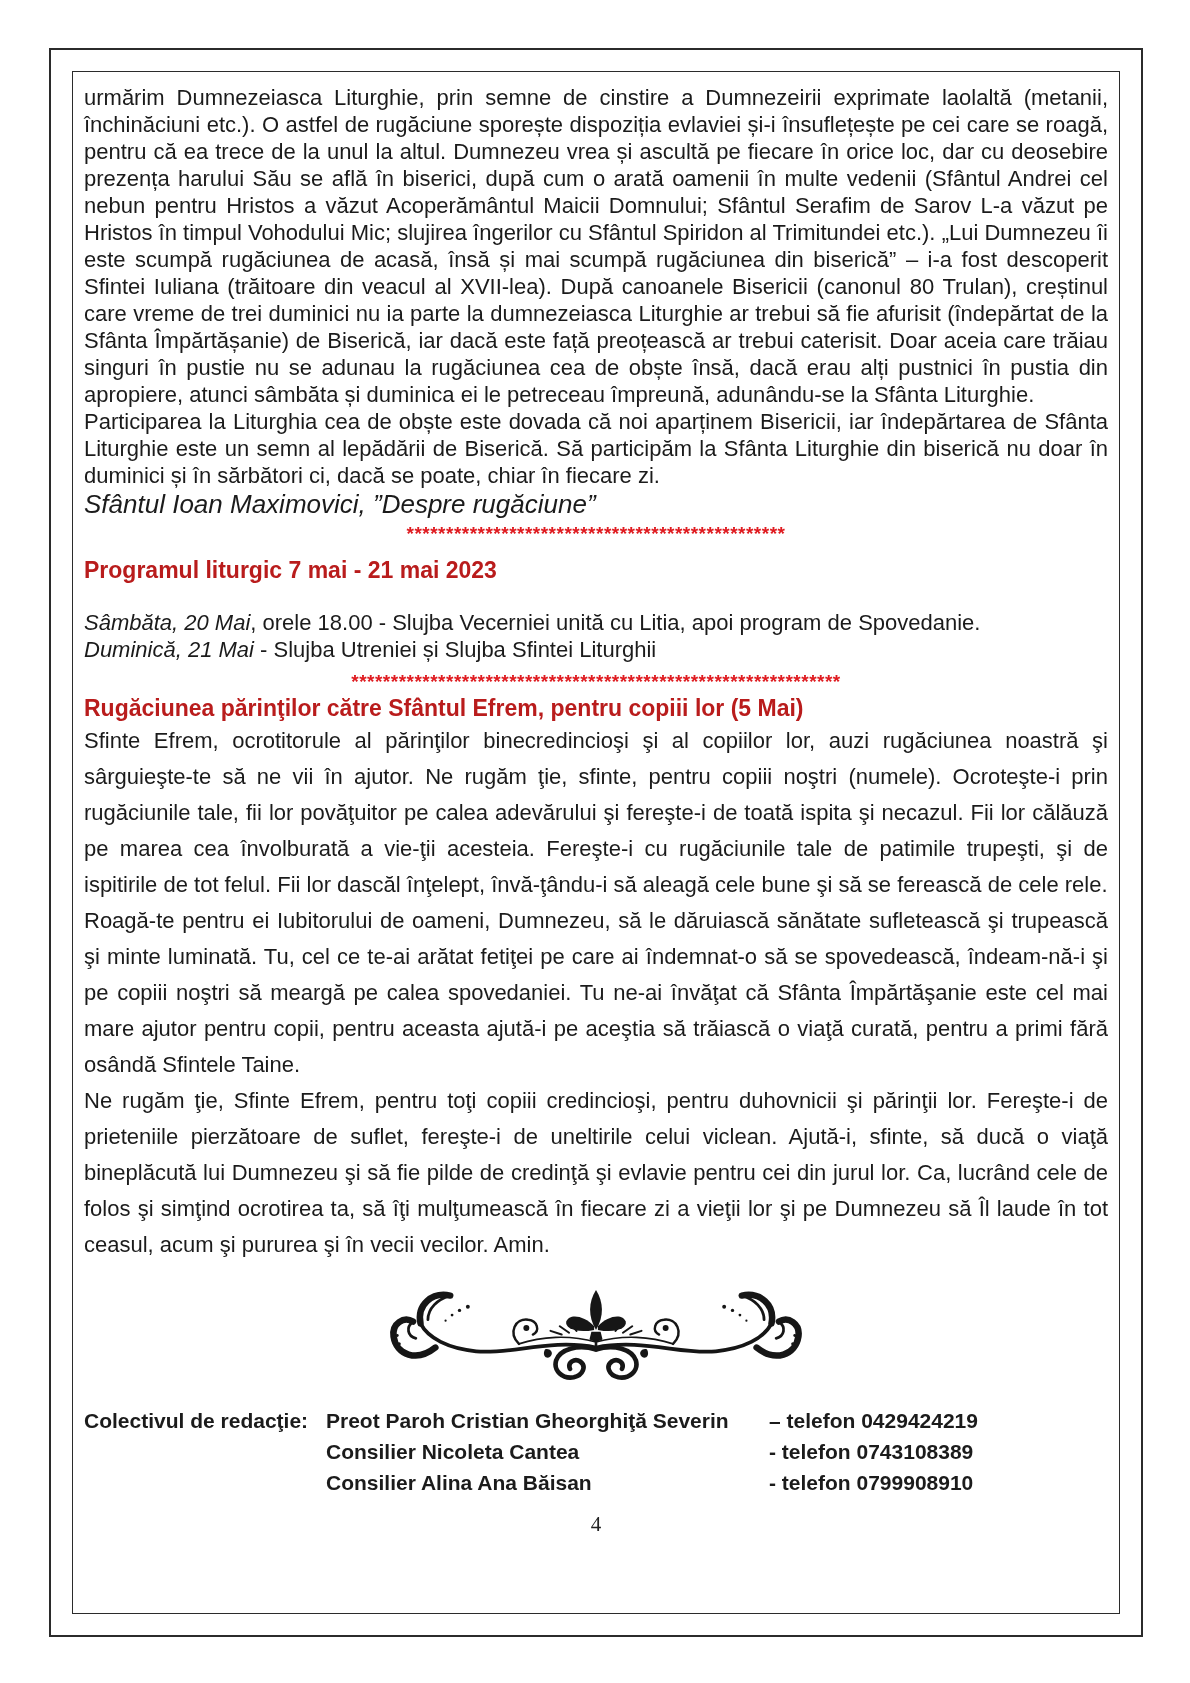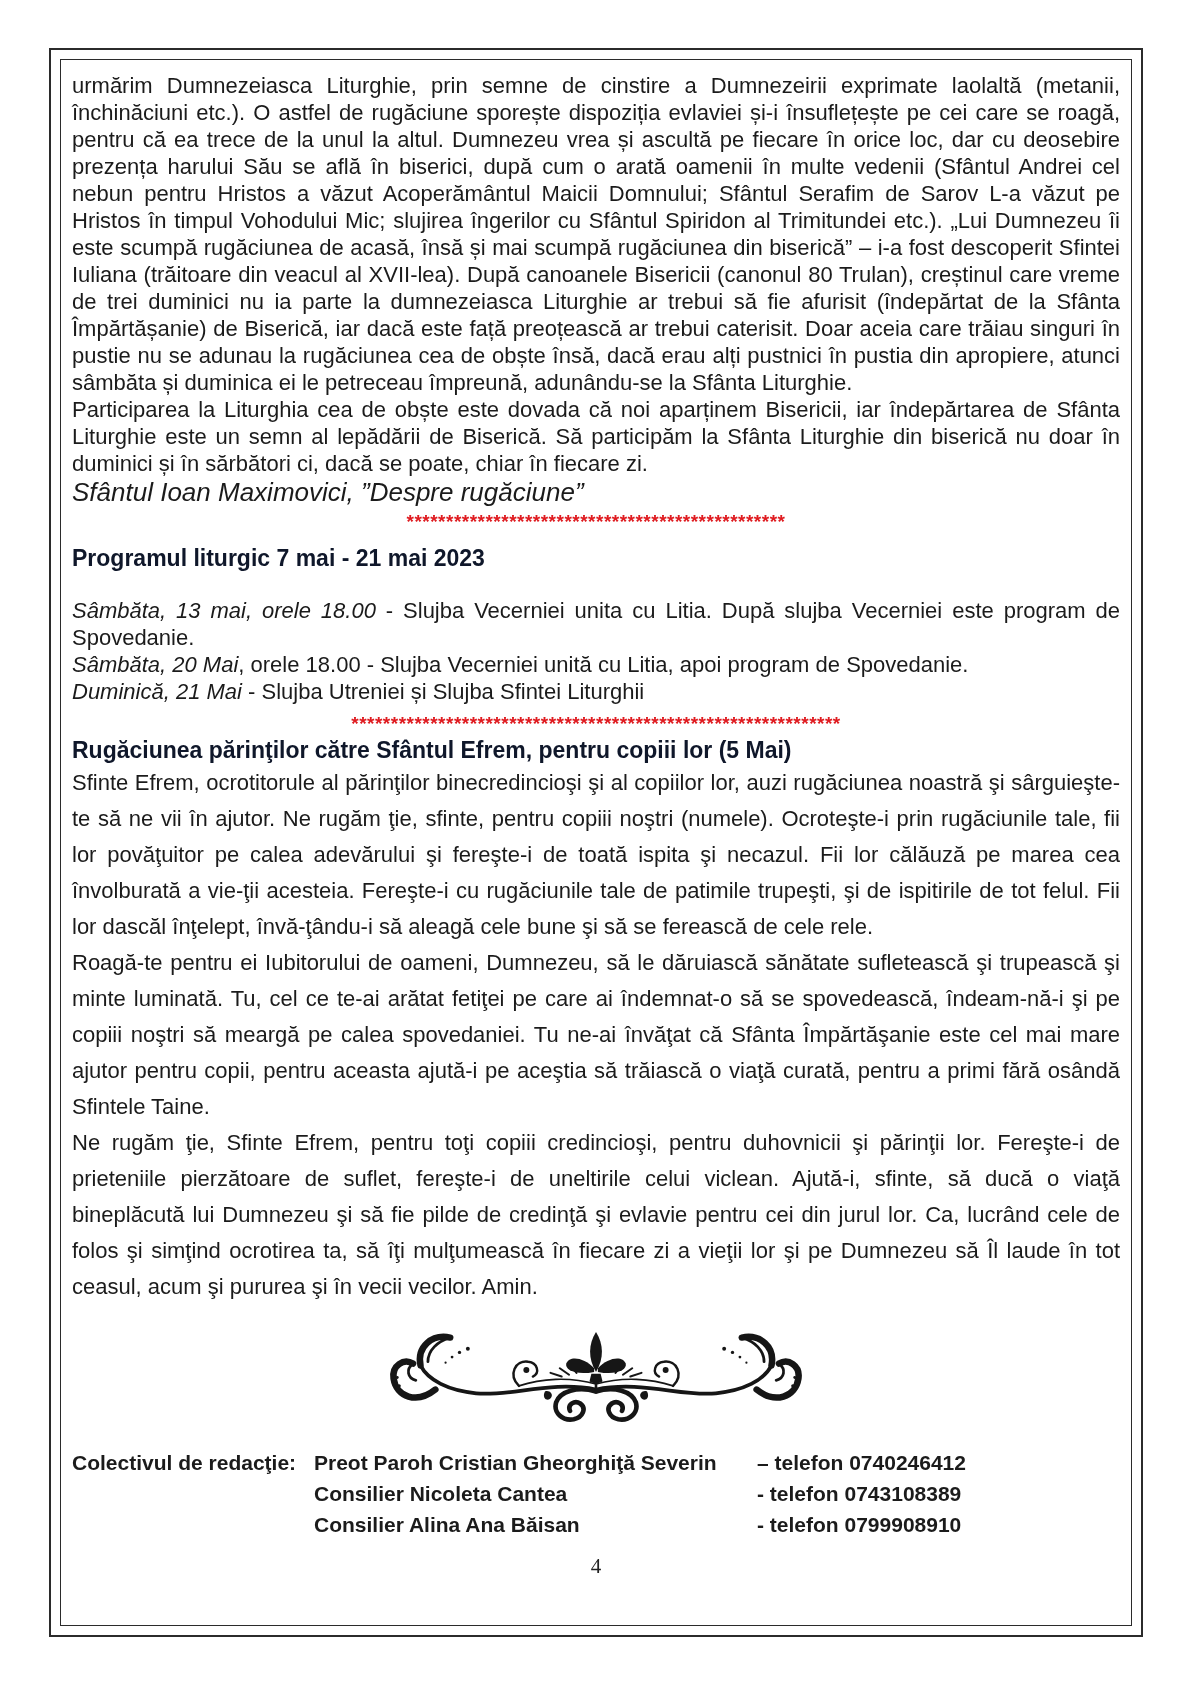--- a/index.html
+++ b/index.html
@@ -2,32 +2,32 @@
 <html><head>
 <meta charset="utf-8">
 <style>
   html,body { margin:0; padding:0; background:#ffffff; }
   .page {
     position:relative; width:1190px; height:1683px; background:#ffffff;
     font-family:"Liberation Sans", sans-serif; color:#1b1b1b; overflow:hidden;
   }
   .frame {
     position:absolute; left:49px; top:48px; width:1094px; height:1589px;
-    border:2px solid #2b2b2b; box-sizing:border-box; padding:9px;
+    border:2px solid #2b2b2b; box-sizing:border-box; padding:21px;
   }
   .frame-inner {
     width:100%; height:100%; border:1px solid #2b2b2b; box-sizing:border-box;
     padding:12px 11px 0 11px; overflow:hidden;
   }
   p { margin:0; }
   .body-par { font-size:22px; line-height:27px; text-align:justify; }
   .attribution { font-size:26px; line-height:30px; font-style:italic; text-align:left; }
   .sep { text-align:center; color:#df1b20; font-weight:bold; font-size:19px;
          line-height:22px; margin:4px 0 0 0; letter-spacing:0.5px; }
-  .red-heading { color:#0f172a; font-weight:bold; font-size:23px; line-height:30px; margin:0; }
+  .red-heading { color:#b91c1c; font-weight:bold; font-size:23px; line-height:30px; margin:0; }
   #heading-program { margin-top:10px; }
   .schedule { margin-top:24px; font-size:22px; line-height:27px; text-align:justify; }
   .schedule .date { font-style:italic; }
   #sep-2 { margin-top:8px; }
   #heading-prayer { }
   .prayer { font-size:22px; line-height:36px; text-align:justify; }
   .ornament-wrap { text-align:center; margin-top:14px; }
   .ornament-wrap svg { display:inline-block; }
   .credits { margin-top:20px; font-weight:bold; font-size:21px; line-height:31px; }
   .credit-row { display:grid; grid-template-columns:242px 443px 1fr; white-space:nowrap; }
@@ -44,21 +44,20 @@
 
       <p class="body-par">urmărim Dumnezeiasca Liturghie, prin semne de cinstire a Dumnezeirii exprimate laolaltă (metanii, închinăciuni etc.). O astfel de rugăciune sporește dispoziția evlaviei și-i însuflețește pe cei care se roagă, pentru că ea trece de la unul la altul. Dumnezeu vrea și ascultă pe fiecare în orice loc, dar cu deosebire prezența harului Său se află în biserici, după cum o arată oamenii în multe vedenii (Sfântul Andrei cel nebun pentru Hristos a văzut Acoperământul Maicii Domnului; Sfântul Serafim de Sarov L-a văzut pe Hristos în timpul Vohodului Mic; slujirea îngerilor cu Sfântul Spiridon al Trimitundei etc.). „Lui Dumnezeu îi este scumpă rugăciunea de acasă, însă și mai scumpă rugăciunea din biserică” – i-a fost descoperit Sfintei Iuliana (trăitoare din veacul al XVII-lea). După canoanele Bisericii (canonul 80 Trulan), creștinul care vreme de trei duminici nu ia parte la dumnezeiasca Liturghie ar trebui să fie afurisit (îndepărtat de la Sfânta Împărtășanie) de Biserică, iar dacă este față preoțească ar trebui caterisit. Doar aceia care trăiau singuri în pustie nu se adunau la rugăciunea cea de obște însă, dacă erau alți pustnici în pustia din apropiere, atunci sâmbăta și duminica ei le petreceau împreună, adunându-se la Sfânta Liturghie.</p>
       <p class="body-par">Participarea la Liturghia cea de obște este dovada că noi aparținem Bisericii, iar îndepărtarea de Sfânta Liturghie este un semn al lepădării de Biserică. Să participăm la Sfânta Liturghie din biserică nu doar în duminici și în sărbători ci, dacă se poate, chiar în fiecare zi.</p>
       <p class="attribution">Sfântul Ioan Maximovici, ”Despre rugăciune”</p>
 
       <div class="sep" id="sep-1">************************************************</div>
 
       <h2 class="red-heading" id="heading-program">Programul liturgic 7 mai - 21 mai 2023</h2>
 
       <div class="schedule">
-        <p><span class="date">Sâmbăta, 13 mai, orele 18.00</span><span> - Slujba Vecerniei unita cu Litia. După slujba Vecerniei este program de Spovedanie.</span></p>
         <p><span class="date">Sâmbăta, 20 Mai</span><span>, orele 18.00 - Slujba Vecerniei unită cu Litia, apoi program de Spovedanie.</span></p>
         <p><span class="date">Duminică, 21 Mai</span><span> - Slujba Utreniei și Slujba Sfintei Liturghii</span></p>
       </div>
 
       <div class="sep" id="sep-2">**************************************************************</div>
 
       <h2 class="red-heading" id="heading-prayer">Rugăciunea părinţilor către Sfântul Efrem, pentru copiii lor (5 Mai)</h2>
 
       <div class="prayer">
         <p>Sfinte Efrem, ocrotitorule al părinţilor binecredincioşi şi al copiilor lor, auzi rugăciunea noastră şi sârguieşte-te să ne vii în ajutor. Ne rugăm ţie, sfinte, pentru copiii noştri (numele). Ocroteşte-i prin rugăciunile tale, fii lor povăţuitor pe calea adevărului şi fereşte-i de toată ispita şi necazul. Fii lor călăuză pe marea cea învolburată a vie-ţii acesteia. Fereşte-i cu rugăciunile tale de patimile trupeşti, şi de ispitirile de tot felul. Fii lor dascăl înţelept, învă-ţându-i să aleagă cele bune şi să se ferească de cele rele.</p>
@@ -106,21 +105,21 @@
             <path d="M230 59 h10 l2 8 c-3 3 -11 3 -14 0 Z"></path>
             <rect x="233.6" y="67" width="2.8" height="9" rx="1.4"></rect>
           </g>
         </svg>
       </div>
 
       <div class="credits">
         <div class="credit-row">
           <span class="credit-cell">Colectivul de redacţie:</span>
           <span class="credit-cell">Preot Paroh Cristian Gheorghiţă Severin</span>
-          <span class="credit-cell">– telefon 0740246412</span>
+          <span class="credit-cell">– telefon 0429424219</span>
         </div>
         <div class="credit-row">
           <span class="credit-cell"></span>
           <span class="credit-cell">Consilier Nicoleta Cantea</span>
           <span class="credit-cell">- telefon 0743108389</span>
         </div>
         <div class="credit-row">
           <span class="credit-cell"></span>
           <span class="credit-cell">Consilier Alina Ana Băisan</span>
           <span class="credit-cell">- telefon 0799908910</span>

